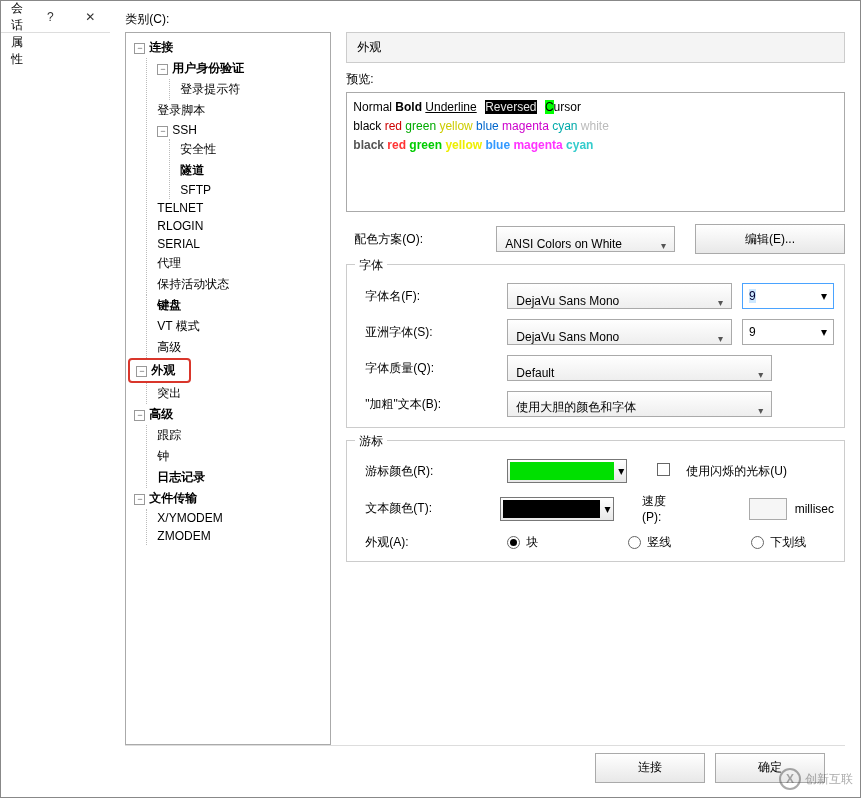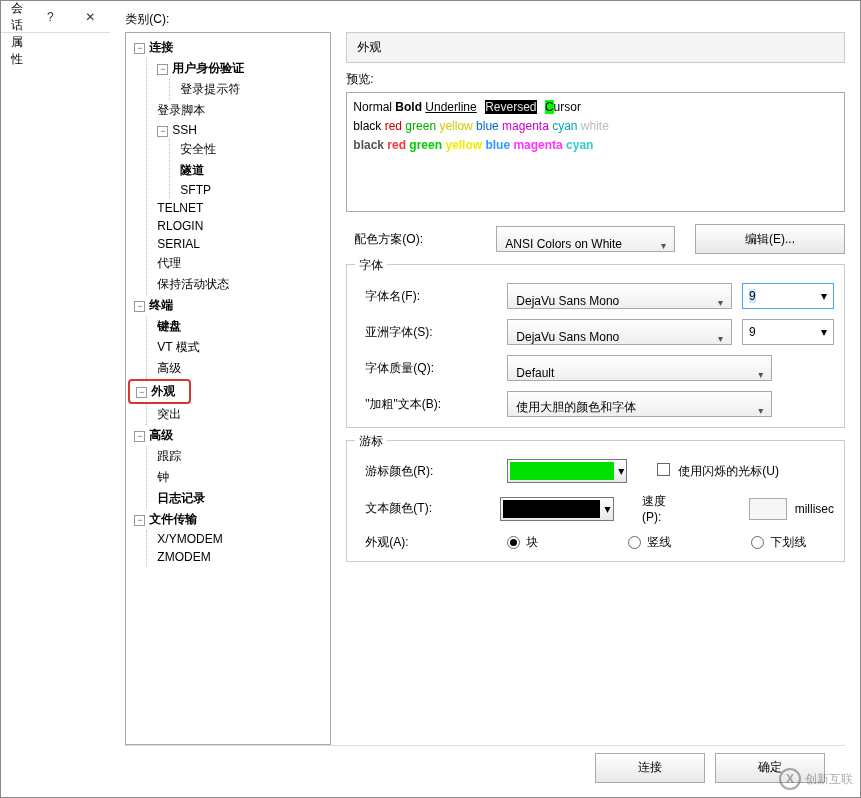--- a/index.html
+++ b/index.html
@@ -28,21 +28,21 @@
 .select{flex:1;height:26px;border:1px solid #aaa;background:linear-gradient(#fff,#eee);padding:0 8px;display:flex;align-items:flex-end;justify-content:space-between;max-width:265px}
 .select .arr{font-size:10px;color:#555}
 .btn-std{height:30px;border:1px solid #aaa;background:linear-gradient(#fff,#e8e8e8);padding:0 24px;display:flex;align-items:center;justify-content:center}
 .groupbox{border:1px solid #ccc;padding:18px 10px 10px 10px;position:relative;margin-bottom:12px}
 .groupbox>.legend{position:absolute;top:-8px;left:8px;background:#fff;padding:0 4px}
 .small-sel{width:92px;height:26px;border:1px solid #aaa;background:#fff;display:flex;align-items:center;justify-content:space-between;padding:0 6px}
 .small-sel.hl{border:1px solid #4aa3ff}
 .small-sel.hl .val{background:#cde8ff;color:#003}
 .color-box{width:120px;height:24px;border:1px solid #777;background:linear-gradient(#fff,#e8e8e8);display:flex;align-items:center;padding:2px}
 .color-swatch{flex:1;height:18px;margin-right:4px}
-.checkbox{display:flex;gap:8px}
+.checkbox{display:flex;gap:16px}
 .checkbox .box{width:13px;height:13px;border:1px solid #666;background:#fff}
 .radio{display:flex;align-items:center;gap:6px}
 .radio .circ{width:13px;height:13px;border:1px solid #666;border-radius:50%;display:flex;align-items:center;justify-content:center}
 .radio.sel .circ::after{content:"";width:7px;height:7px;background:#000;border-radius:50%}
 .speed-input{width:40px;height:22px;border:1px solid #aaa;background:#f6f6f6}
 .footer{height:44px;border-top:1px solid #ddd;display:flex;justify-content:flex-end;align-items:center;gap:10px;padding-right:20px}
 .watermark{position:absolute;right:8px;bottom:8px;opacity:.5;font-size:12px;display:flex;align-items:center;gap:4px;color:#555}
 .watermark .logo{width:22px;height:22px;border:2px solid #555;border-radius:50%;display:flex;align-items:center;justify-content:center;font-weight:bold}
 </style>
 </head>
@@ -79,21 +79,20 @@
             <div class="tree-node leaf bold"><span class="lbl">隧道</span></div>
             <div class="tree-node leaf"><span class="lbl">SFTP</span></div>
           </div>
           <div class="tree-node leaf"><span class="lbl">TELNET</span></div>
           <div class="tree-node leaf"><span class="lbl">RLOGIN</span></div>
           <div class="tree-node leaf"><span class="lbl">SERIAL</span></div>
           <div class="tree-node leaf"><span class="lbl">代理</span></div>
           <div class="tree-node leaf"><span class="lbl">保持活动状态</span></div>
         </div>
 
-        <div class="tree-node bold"><span class="tog">−</span><span class="lbl">终端</span></div>
         <div class="tree-children">
           <div class="tree-node leaf bold"><span class="lbl">键盘</span></div>
           <div class="tree-node leaf"><span class="lbl">VT 模式</span></div>
           <div class="tree-node leaf"><span class="lbl">高级</span></div>
         </div>
 
         <div class="tree-node bold hl"><span class="tog">−</span><span class="lbl">外观</span></div>
         <div class="tree-children">
           <div class="tree-node leaf"><span class="lbl">突出</span></div>
         </div>

